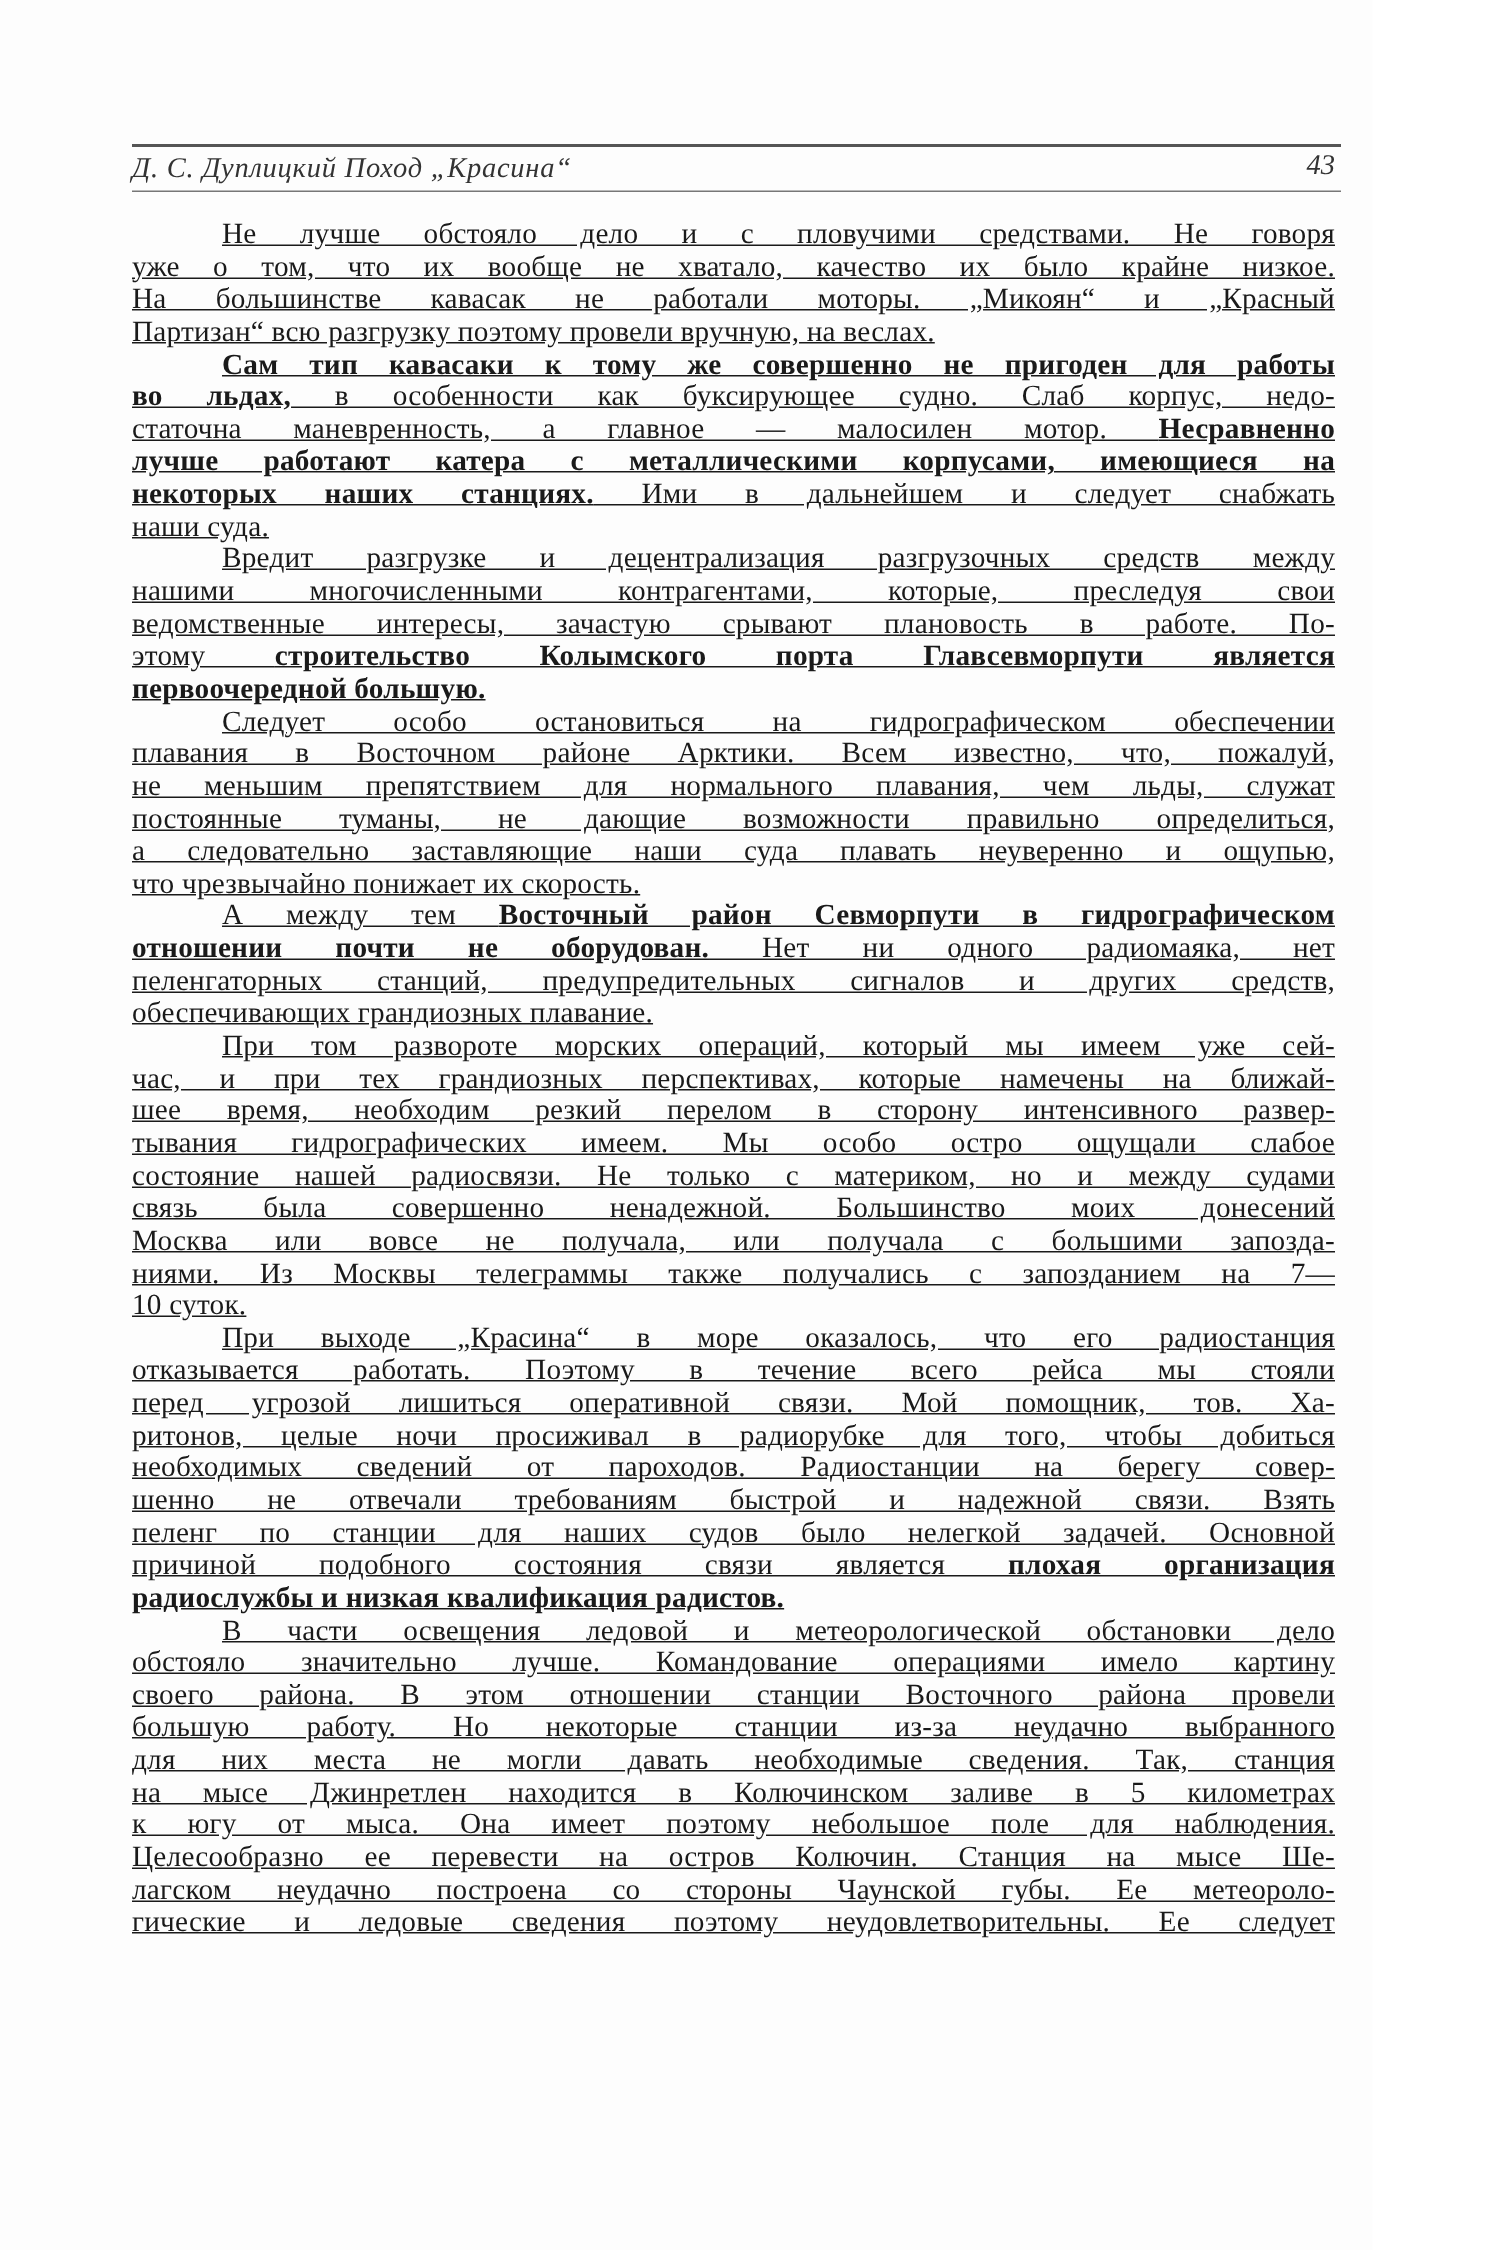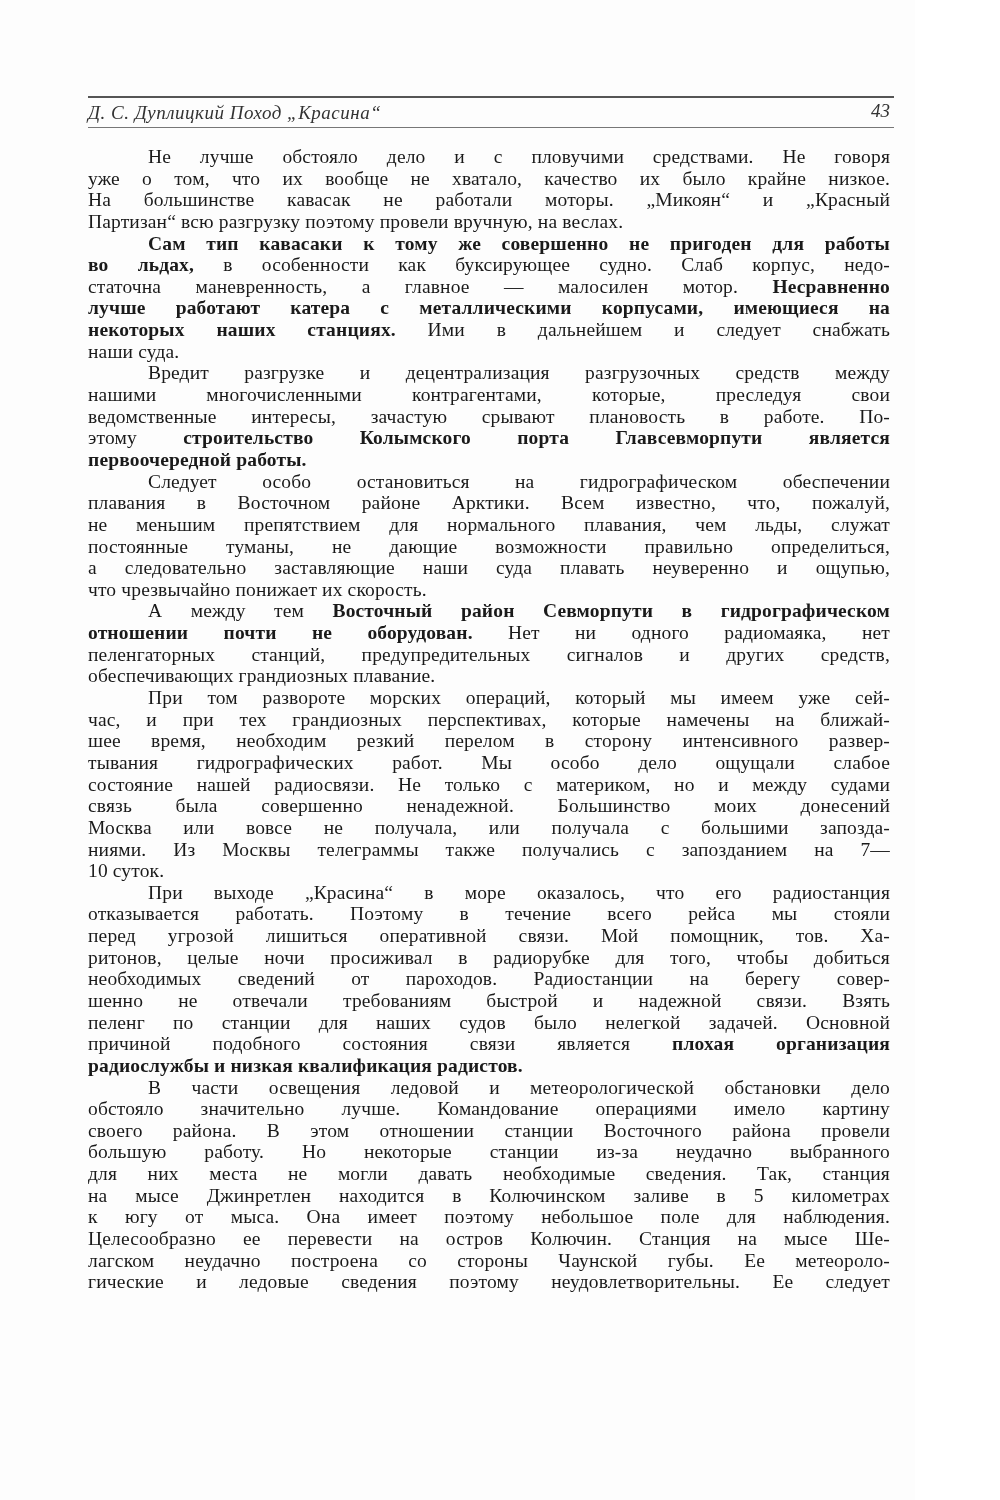--- a/index.html
+++ b/index.html
@@ -7,21 +7,21 @@
            font-family: "Liberation Serif", "DejaVu Serif", serif; color: #1a1a1a; }
     .page { position: absolute; left: 0; top: 0; width: 915px; height: 1500px; background: #fdfdfd; }
     .header { position: absolute; left: 88px; top: 96px; width: 806px; height: 34px; }
     .rule-top { position: absolute; left: 0; top: 0; width: 806px; height: 2px; background: #555; }
     .rule-bot { position: absolute; left: 0; top: 31px; width: 806px; height: 1px; background: #777; }
     .running-title { position: absolute; left: 0; top: 6px; font-style: italic; font-size: 19px; letter-spacing: 0.5px; color: #333; }
     .page-number { position: absolute; right: 4px; top: 4px; font-style: italic; font-size: 19px; color: #333; text-align: center; }
     .body-text { position: absolute; left: 88px; top: 146px; width: 802px; }
     .para { margin: 0; }
     .line { display: block; height: 21.65px; line-height: 21.65px; font-size: 19.5px;
-            white-space: nowrap; text-align: justify; text-align-last: justify; letter-spacing: 0.15px; }
+            white-space: nowrap; text-align: justify; text-align-last: justify; letter-spacing: 0.15px; text-decoration: underline; }
     .line.last { text-align-last: left; }
     .line.indent { padding-left: 60px; }
     .b { font-weight: bold; }
   </style>
 </head>
 <body>
 
 <div class="page">
   <div class="header">
     <div class="rule-top"></div>
@@ -43,41 +43,41 @@
         <span class="line"><span>статочна маневренность, а главное — малосилен мотор. </span><span class="b">Несравненно</span></span>
         <span class="line"><span class="b">лучше работают катера с металлическими корпусами, имеющиеся на</span></span>
         <span class="line"><span class="b">некоторых наших станциях.</span><span> Ими в дальнейшем и следует снабжать</span></span>
         <span class="line last"><span>наши суда.</span></span>
       </div>
       <div class="para">
         <span class="line indent"><span>Вредит разгрузке и децентрализация разгрузочных средств между</span></span>
         <span class="line"><span>нашими многочисленными контрагентами, которые, преследуя свои</span></span>
         <span class="line"><span>ведомственные интересы, зачастую срывают плановость в работе. По-</span></span>
         <span class="line"><span>этому </span><span class="b">строительство Колымского порта Главсевморпути является</span></span>
-        <span class="line last"><span class="b">первоочередной работы.</span></span>
+        <span class="line last"><span class="b">первоочередной большую.</span></span>
       </div>
       <div class="para">
         <span class="line indent"><span>Следует особо остановиться на гидрографическом обеспечении</span></span>
         <span class="line"><span>плавания в Восточном районе Арктики. Всем известно, что, пожалуй,</span></span>
         <span class="line"><span>не меньшим препятствием для нормального плавания, чем льды, служат</span></span>
         <span class="line"><span>постоянные туманы, не дающие возможности правильно определиться,</span></span>
         <span class="line"><span>а следовательно заставляющие наши суда плавать неуверенно и ощупью,</span></span>
         <span class="line last"><span>что чрезвычайно понижает их скорость.</span></span>
       </div>
       <div class="para">
         <span class="line indent"><span>А между тем </span><span class="b">Восточный район Севморпути в гидрографическом</span></span>
         <span class="line"><span class="b">отношении почти не оборудован.</span><span> Нет ни одного радиомаяка, нет</span></span>
         <span class="line"><span>пеленгаторных станций, предупредительных сигналов и других средств,</span></span>
         <span class="line last"><span>обеспечивающих грандиозных плавание.</span></span>
       </div>
       <div class="para">
         <span class="line indent"><span>При том развороте морских операций, который мы имеем уже сей-</span></span>
         <span class="line"><span>час, и при тех грандиозных перспективах, которые намечены на ближай-</span></span>
         <span class="line"><span>шее время, необходим резкий перелом в сторону интенсивного развер-</span></span>
-        <span class="line"><span>тывания гидрографических работ. Мы особо дело ощущали слабое</span></span>
+        <span class="line"><span>тывания гидрографических имеем. Мы особо остро ощущали слабое</span></span>
         <span class="line"><span>состояние нашей радиосвязи. Не только с материком, но и между судами</span></span>
         <span class="line"><span>связь была совершенно ненадежной. Большинство моих донесений</span></span>
         <span class="line"><span>Москва или вовсе не получала, или получала с большими запозда-</span></span>
         <span class="line"><span>ниями. Из Москвы телеграммы также получались с запозданием на 7—</span></span>
         <span class="line last"><span>10 суток.</span></span>
       </div>
       <div class="para">
         <span class="line indent"><span>При выходе „Красина“ в море оказалось, что его радиостанция</span></span>
         <span class="line"><span>отказывается работать. Поэтому в течение всего рейса мы стояли</span></span>
         <span class="line"><span>перед угрозой лишиться оперативной связи. Мой помощник, тов. Ха-</span></span>

